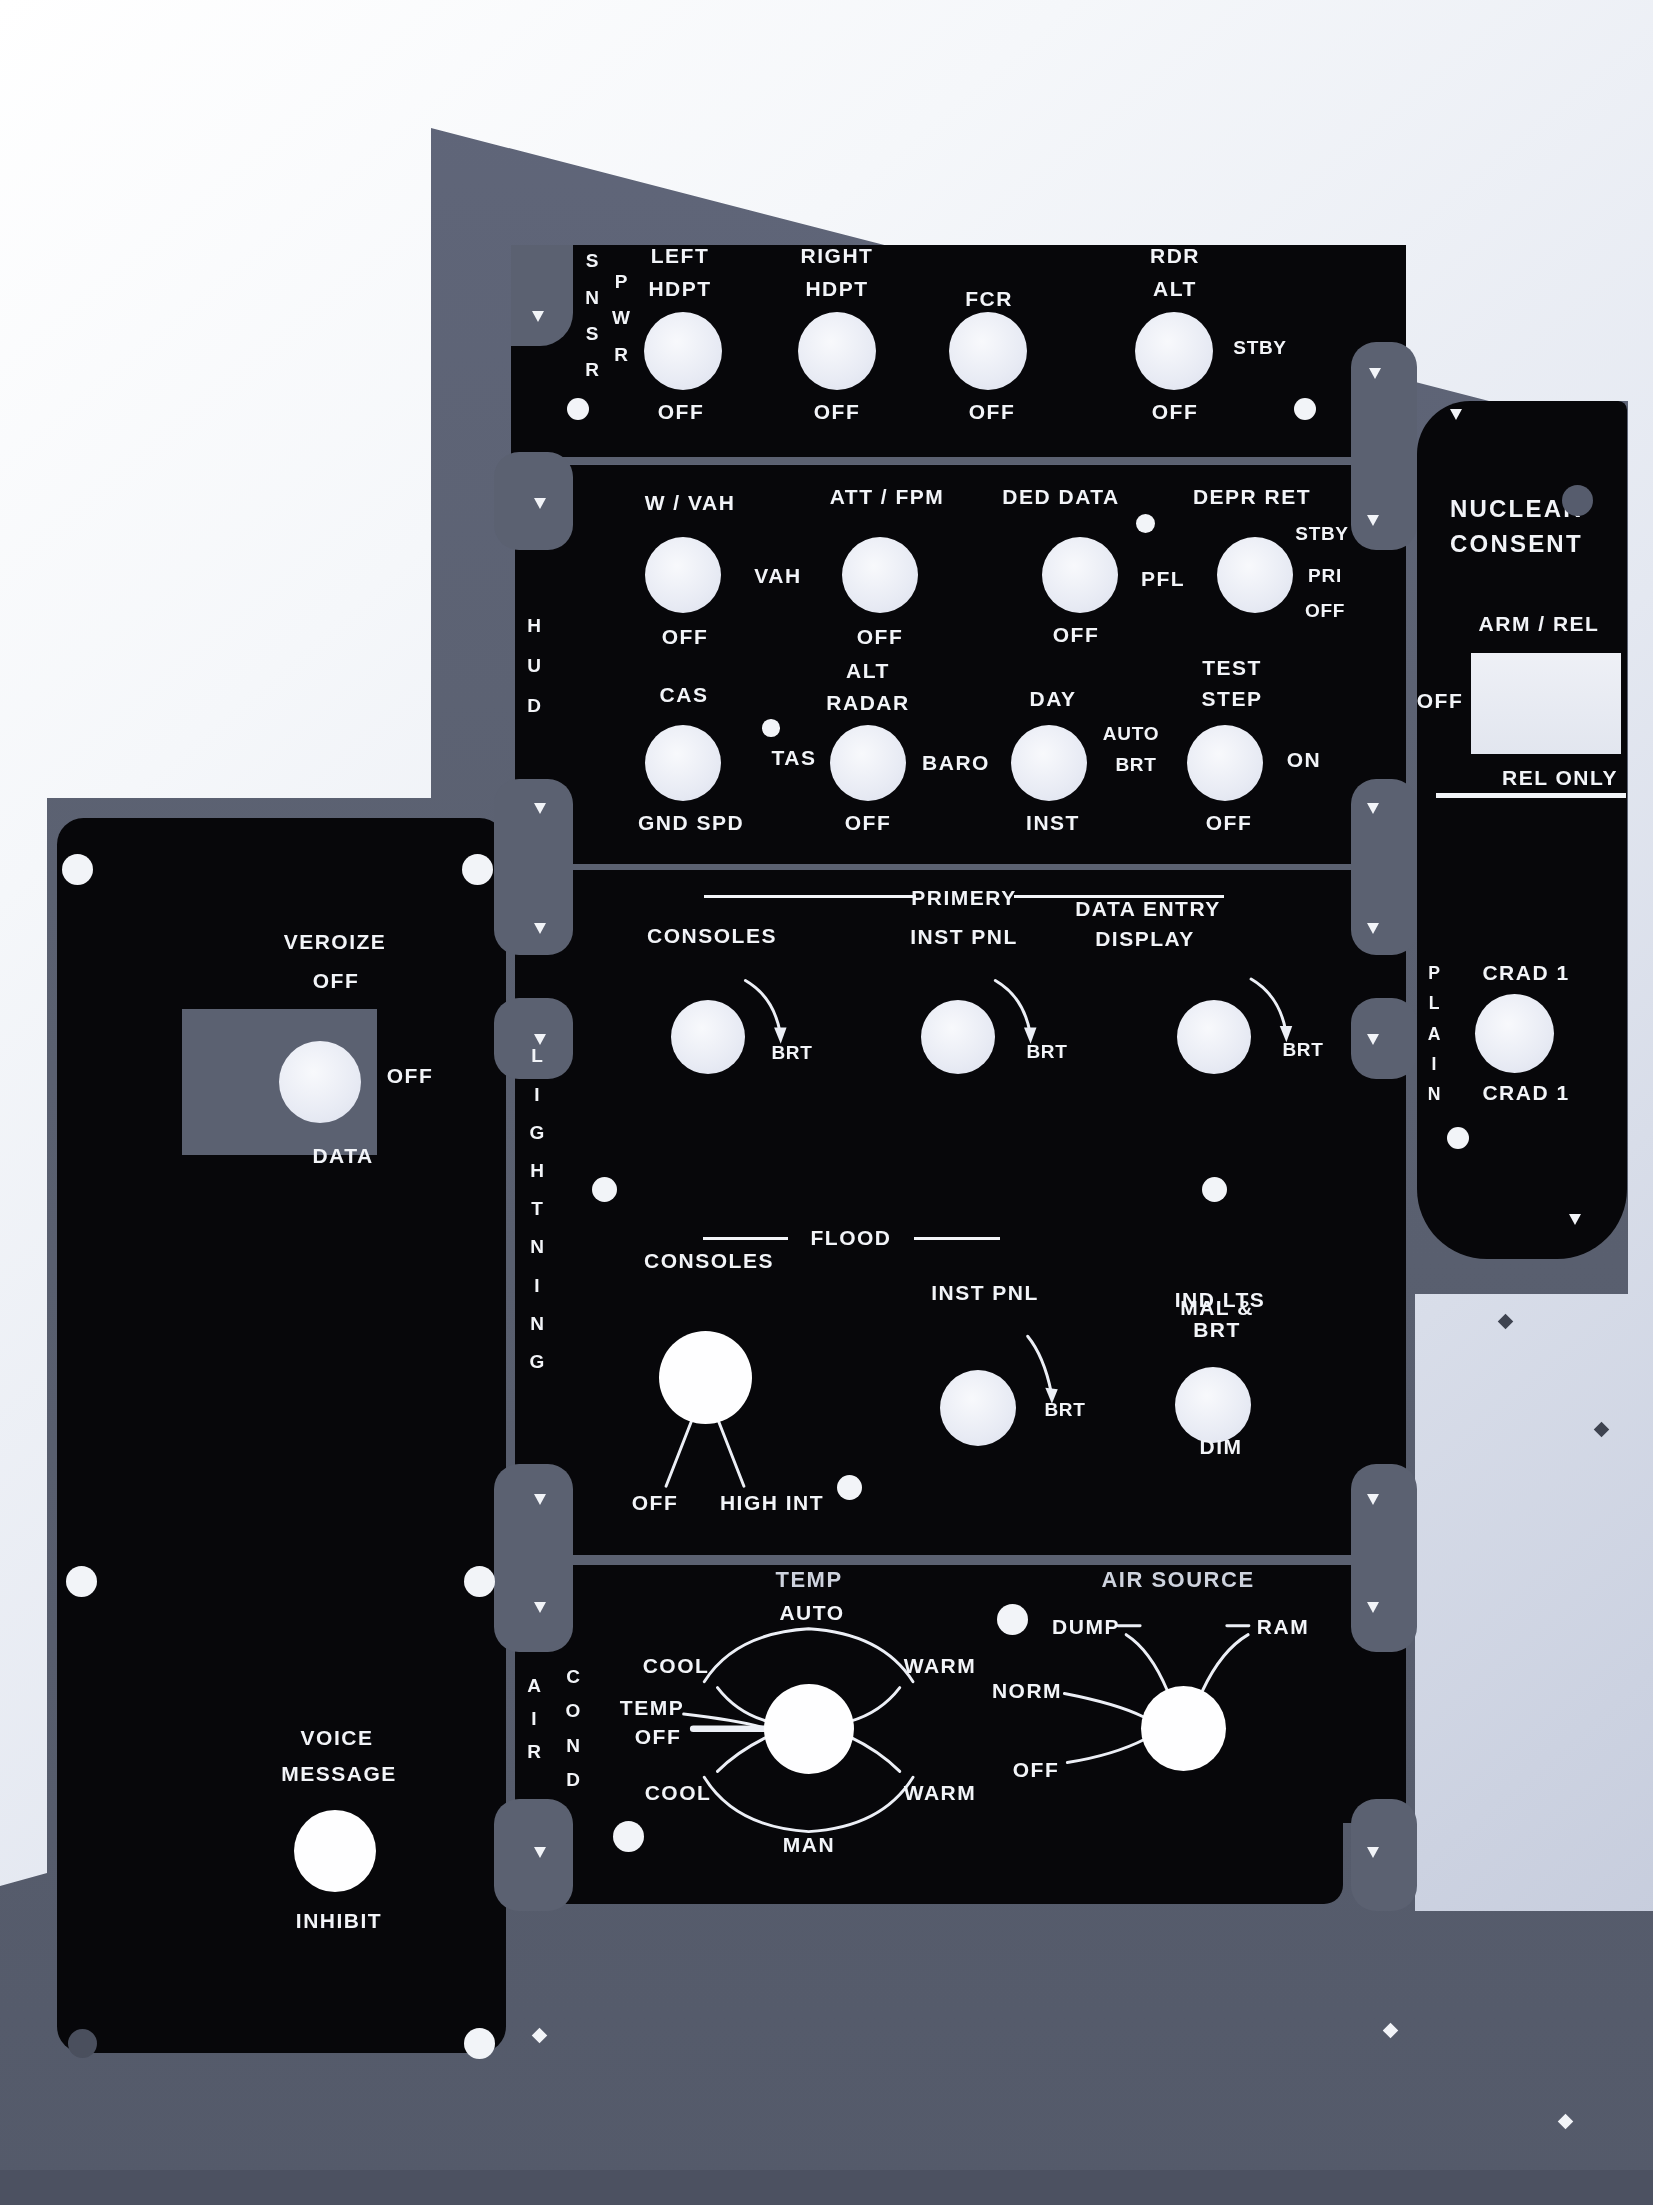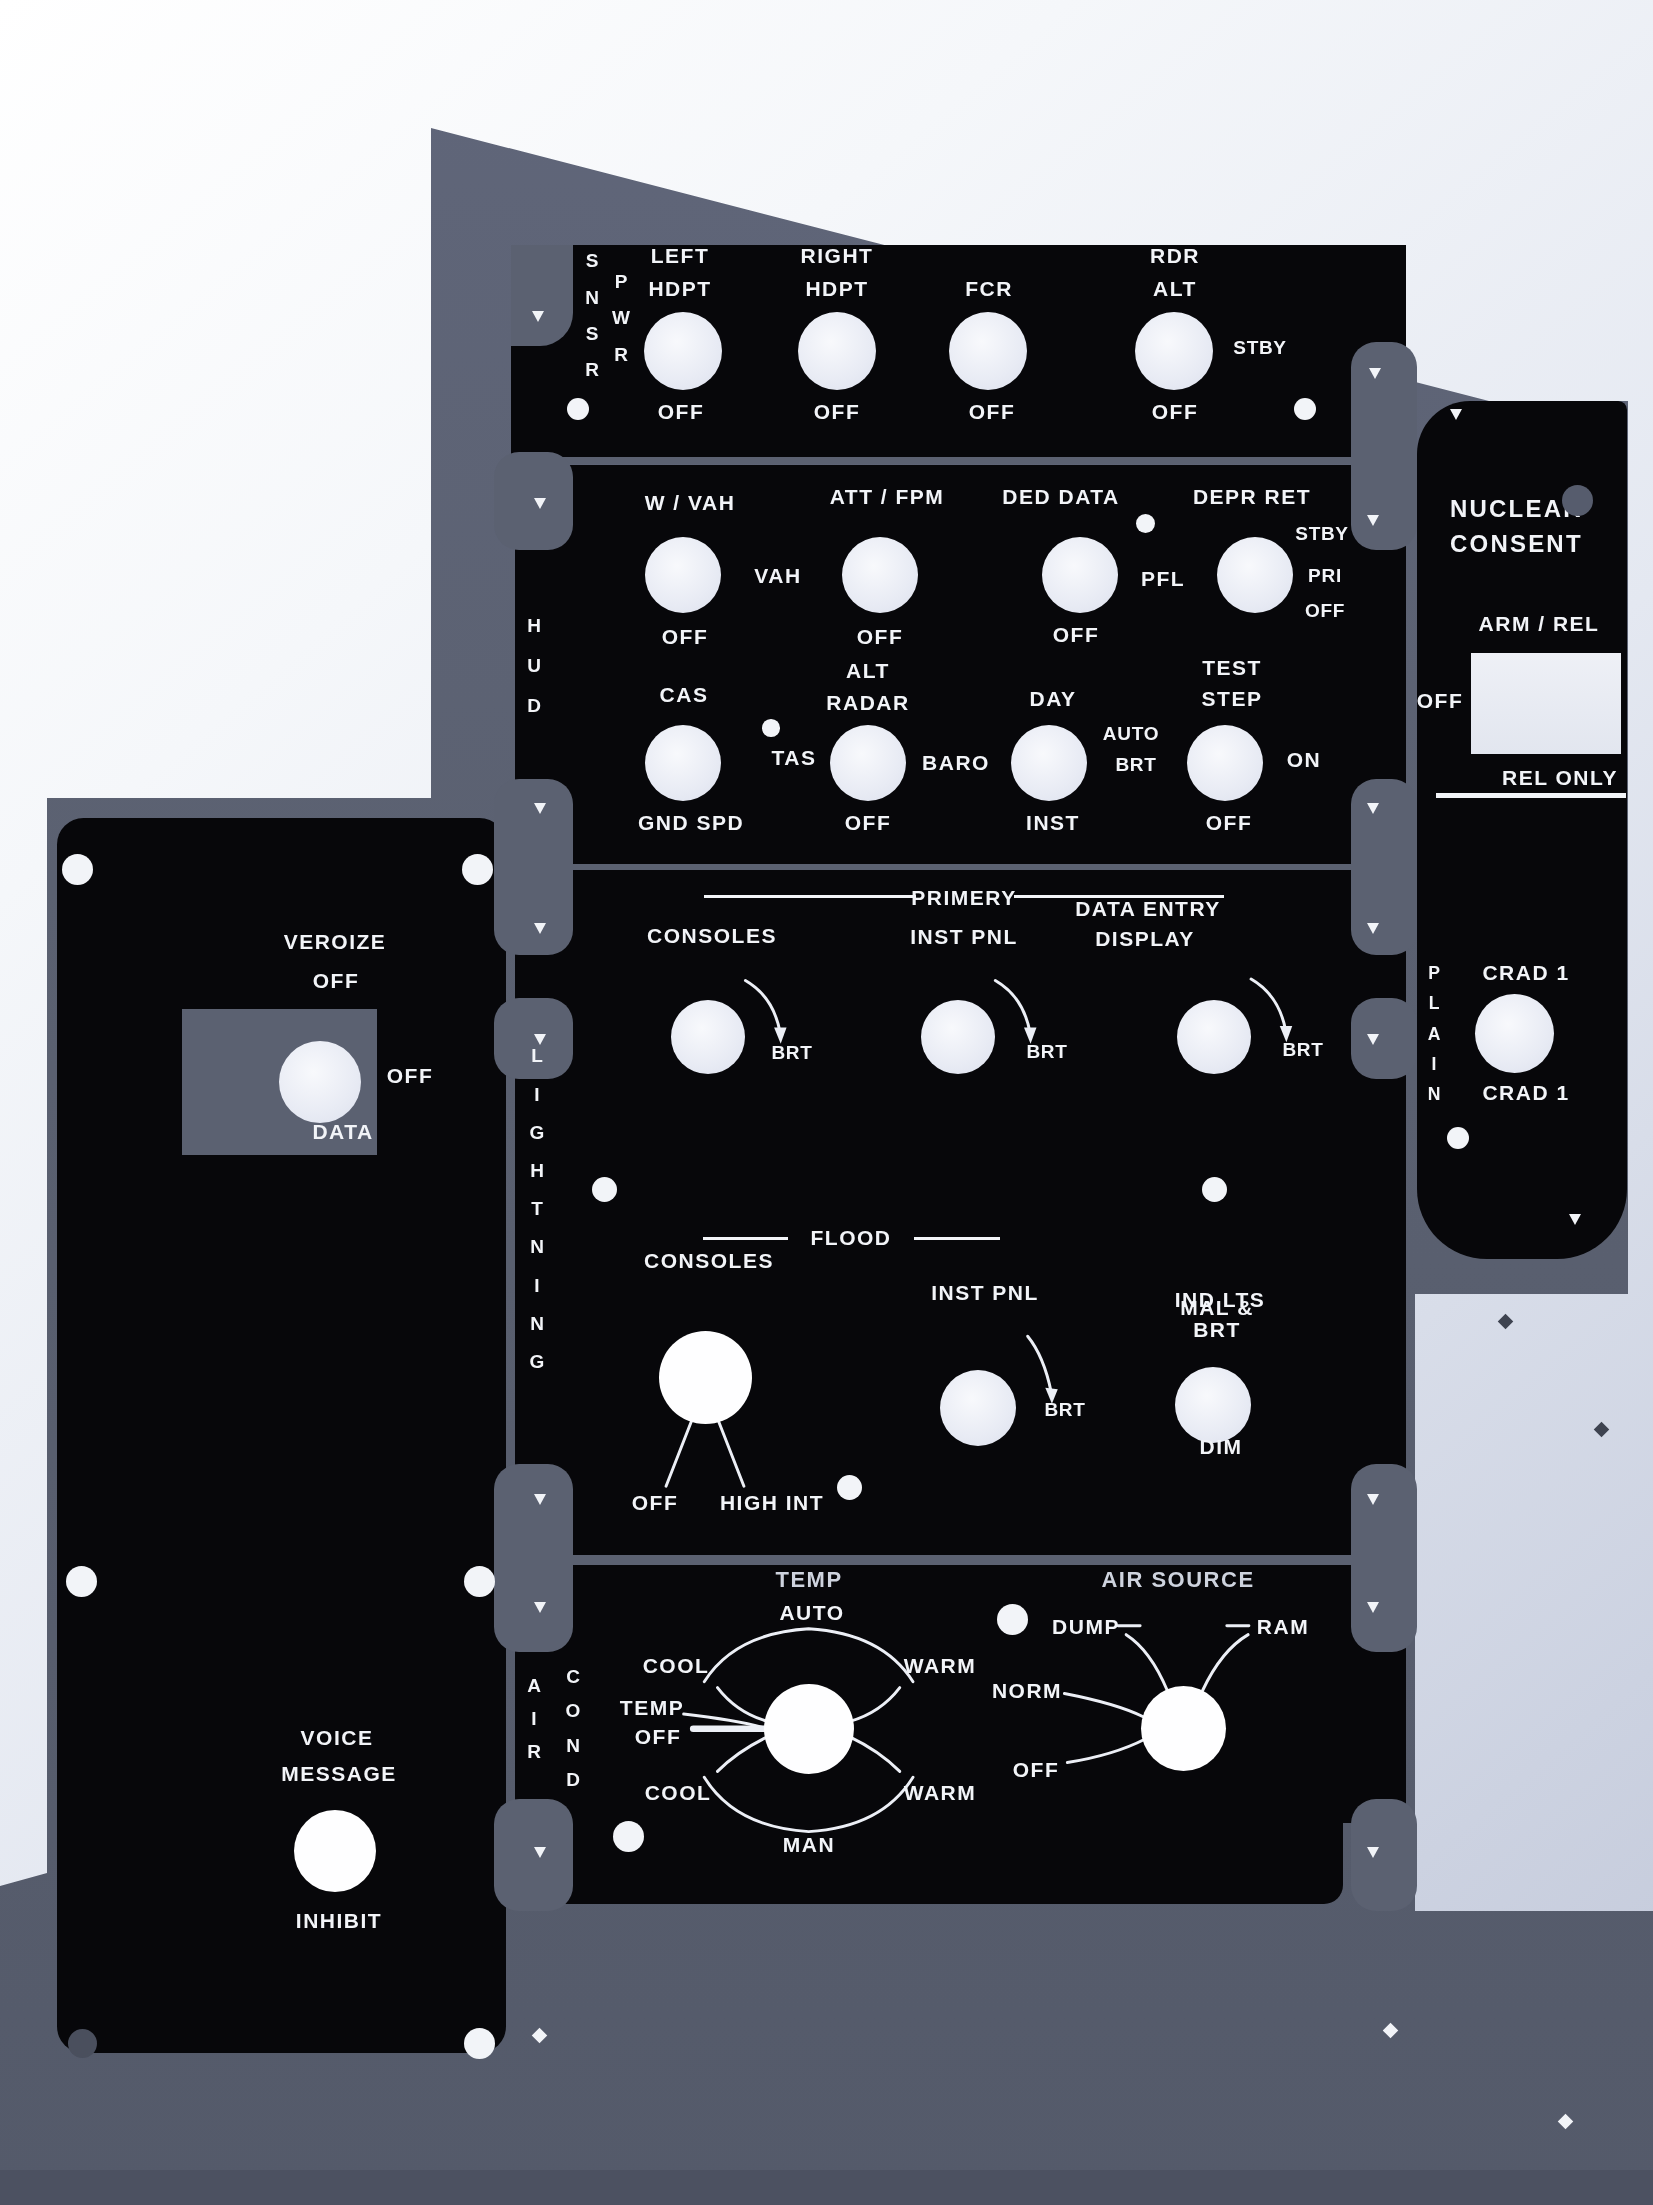--- a/index.html
+++ b/index.html
@@ -112,21 +112,21 @@
 <span class="lbl" style="left:680px;top:256px;">LEFT</span>
 <span class="lbl" style="left:680px;top:289px;">HDPT</span>
 <div class="knob" style="left:644px;top:312px;width:78px;height:78px;"></div>
 <span class="lbl" style="left:681px;top:412px;">OFF</span>
 
 <span class="lbl" style="left:837px;top:256px;">RIGHT</span>
 <span class="lbl" style="left:837px;top:289px;">HDPT</span>
 <div class="knob" style="left:798px;top:312px;width:78px;height:78px;"></div>
 <span class="lbl" style="left:837px;top:412px;">OFF</span>
 
-<span class="lbl" style="left:989px;top:289px;text-align:right;">FCR</span>
+<span class="lbl" style="left:989px;top:299px;text-align:right;">FCR</span>
 <div class="knob" style="left:949px;top:312px;width:78px;height:78px;"></div>
 <span class="lbl" style="left:992px;top:412px;">OFF</span>
 
 <span class="lbl" style="left:1175px;top:256px;">RDR</span>
 <span class="lbl" style="left:1175px;top:289px;">ALT</span>
 <div class="knob" style="left:1135px;top:312px;width:78px;height:78px;"></div>
 <span class="lbl sm" style="left:1260px;top:348px;">STBY</span>
 <span class="lbl" style="left:1175px;top:412px;">OFF</span>
 
 <div class="hole" style="left:567px;top:398px;width:22px;height:22px;"></div>
@@ -285,21 +285,21 @@
 <div class="hole" style="left:66px;top:1566px;width:31px;height:31px;"></div>
 <div class="hole" style="left:464px;top:1566px;width:31px;height:31px;"></div>
 <div class="hole dark" style="left:68px;top:2029px;width:29px;height:29px;"></div>
 <div class="hole" style="left:464px;top:2028px;width:31px;height:31px;"></div>
 
 <span class="lbl" style="left:335px;top:942px;">VEROIZE</span>
 <span class="lbl" style="left:336px;top:981px;">OFF</span>
 <div class="tongue" style="left:182px;top:1009px;width:195px;height:146px;border-radius:0;"></div>
 <div class="knob" style="left:279px;top:1041px;width:82px;height:82px;"></div>
 <span class="lbl" style="left:410px;top:1076px;">OFF</span>
-<span class="lbl" style="left:343px;top:1132px;text-align:center;">DATA</span>
+<span class="lbl" style="left:343px;top:1156px;text-align:center;">DATA</span>
 
 <span class="lbl" style="left:337px;top:1738px;">VOICE</span>
 <span class="lbl" style="left:339px;top:1774px;">MESSAGE</span>
 <div class="knob bright" style="left:294px;top:1810px;width:82px;height:82px;"></div>
 <span class="lbl" style="left:339px;top:1921px;">INHIBIT</span>
 
 <div class="tri" style="left:532px;top:311px;"></div>
 <div class="tri" style="left:534px;top:498px;"></div>
 <div class="tri" style="left:534px;top:803px;"></div>
 <div class="tri" style="left:534px;top:923px;"></div>

